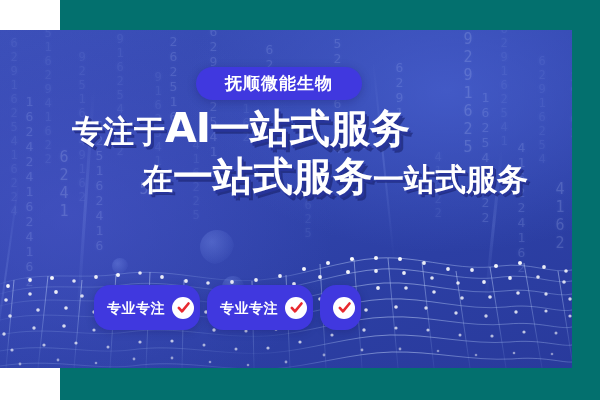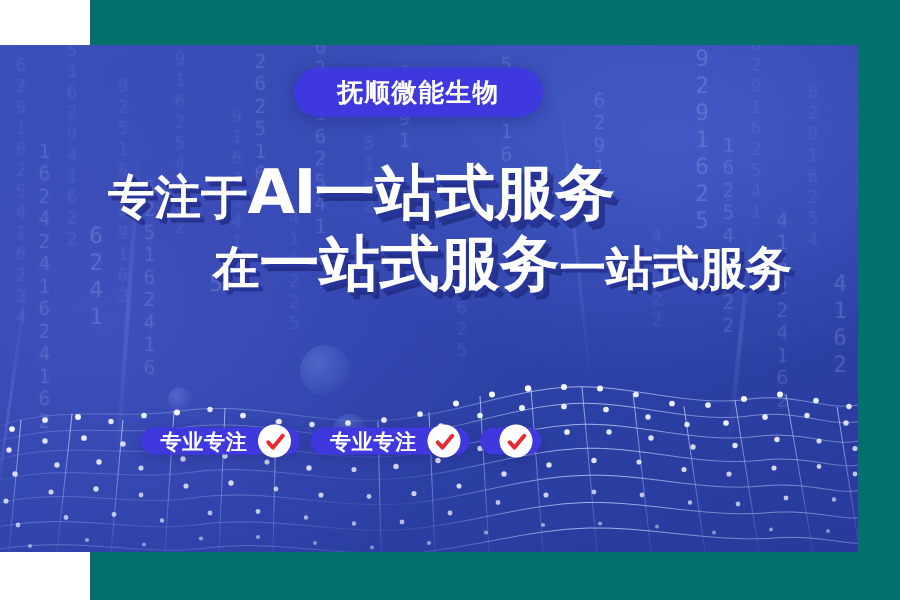--- a/index.html
+++ b/index.html
@@ -96,21 +96,21 @@
 
   
   .content {
     position: absolute;
     inset: 0;
   }
 
   .brand-pill {
     position: absolute;
     left: 196px;
-    top: 15px;
+    top: 37px;
     width: 166px;
     height: 33px;
     border-radius: 17px;
     background: #4038df;
     box-shadow: 0 2px 10px rgba(20,20,90,0.30);
     display: flex;
     align-items: center;
     justify-content: center;
   }
   .brand-pill span {
@@ -163,21 +163,21 @@
 
   .feature-row {
     position: absolute;
     left: 94px;
     top: 255px;
     display: flex;
     align-items: center;
     gap: 7px;
   }
   .feat-pill {
-    height: 18px;
+    height: 45px;
     border-radius: 16px;
     background: #4038df;
     box-shadow: 0 2px 9px rgba(20,20,90,0.28);
     display: flex;
     align-items: center;
     padding: 0 6px 0 13px;
   }
   .feat-pill .label {
     color: #ffffff;
     font-size: 14px;

